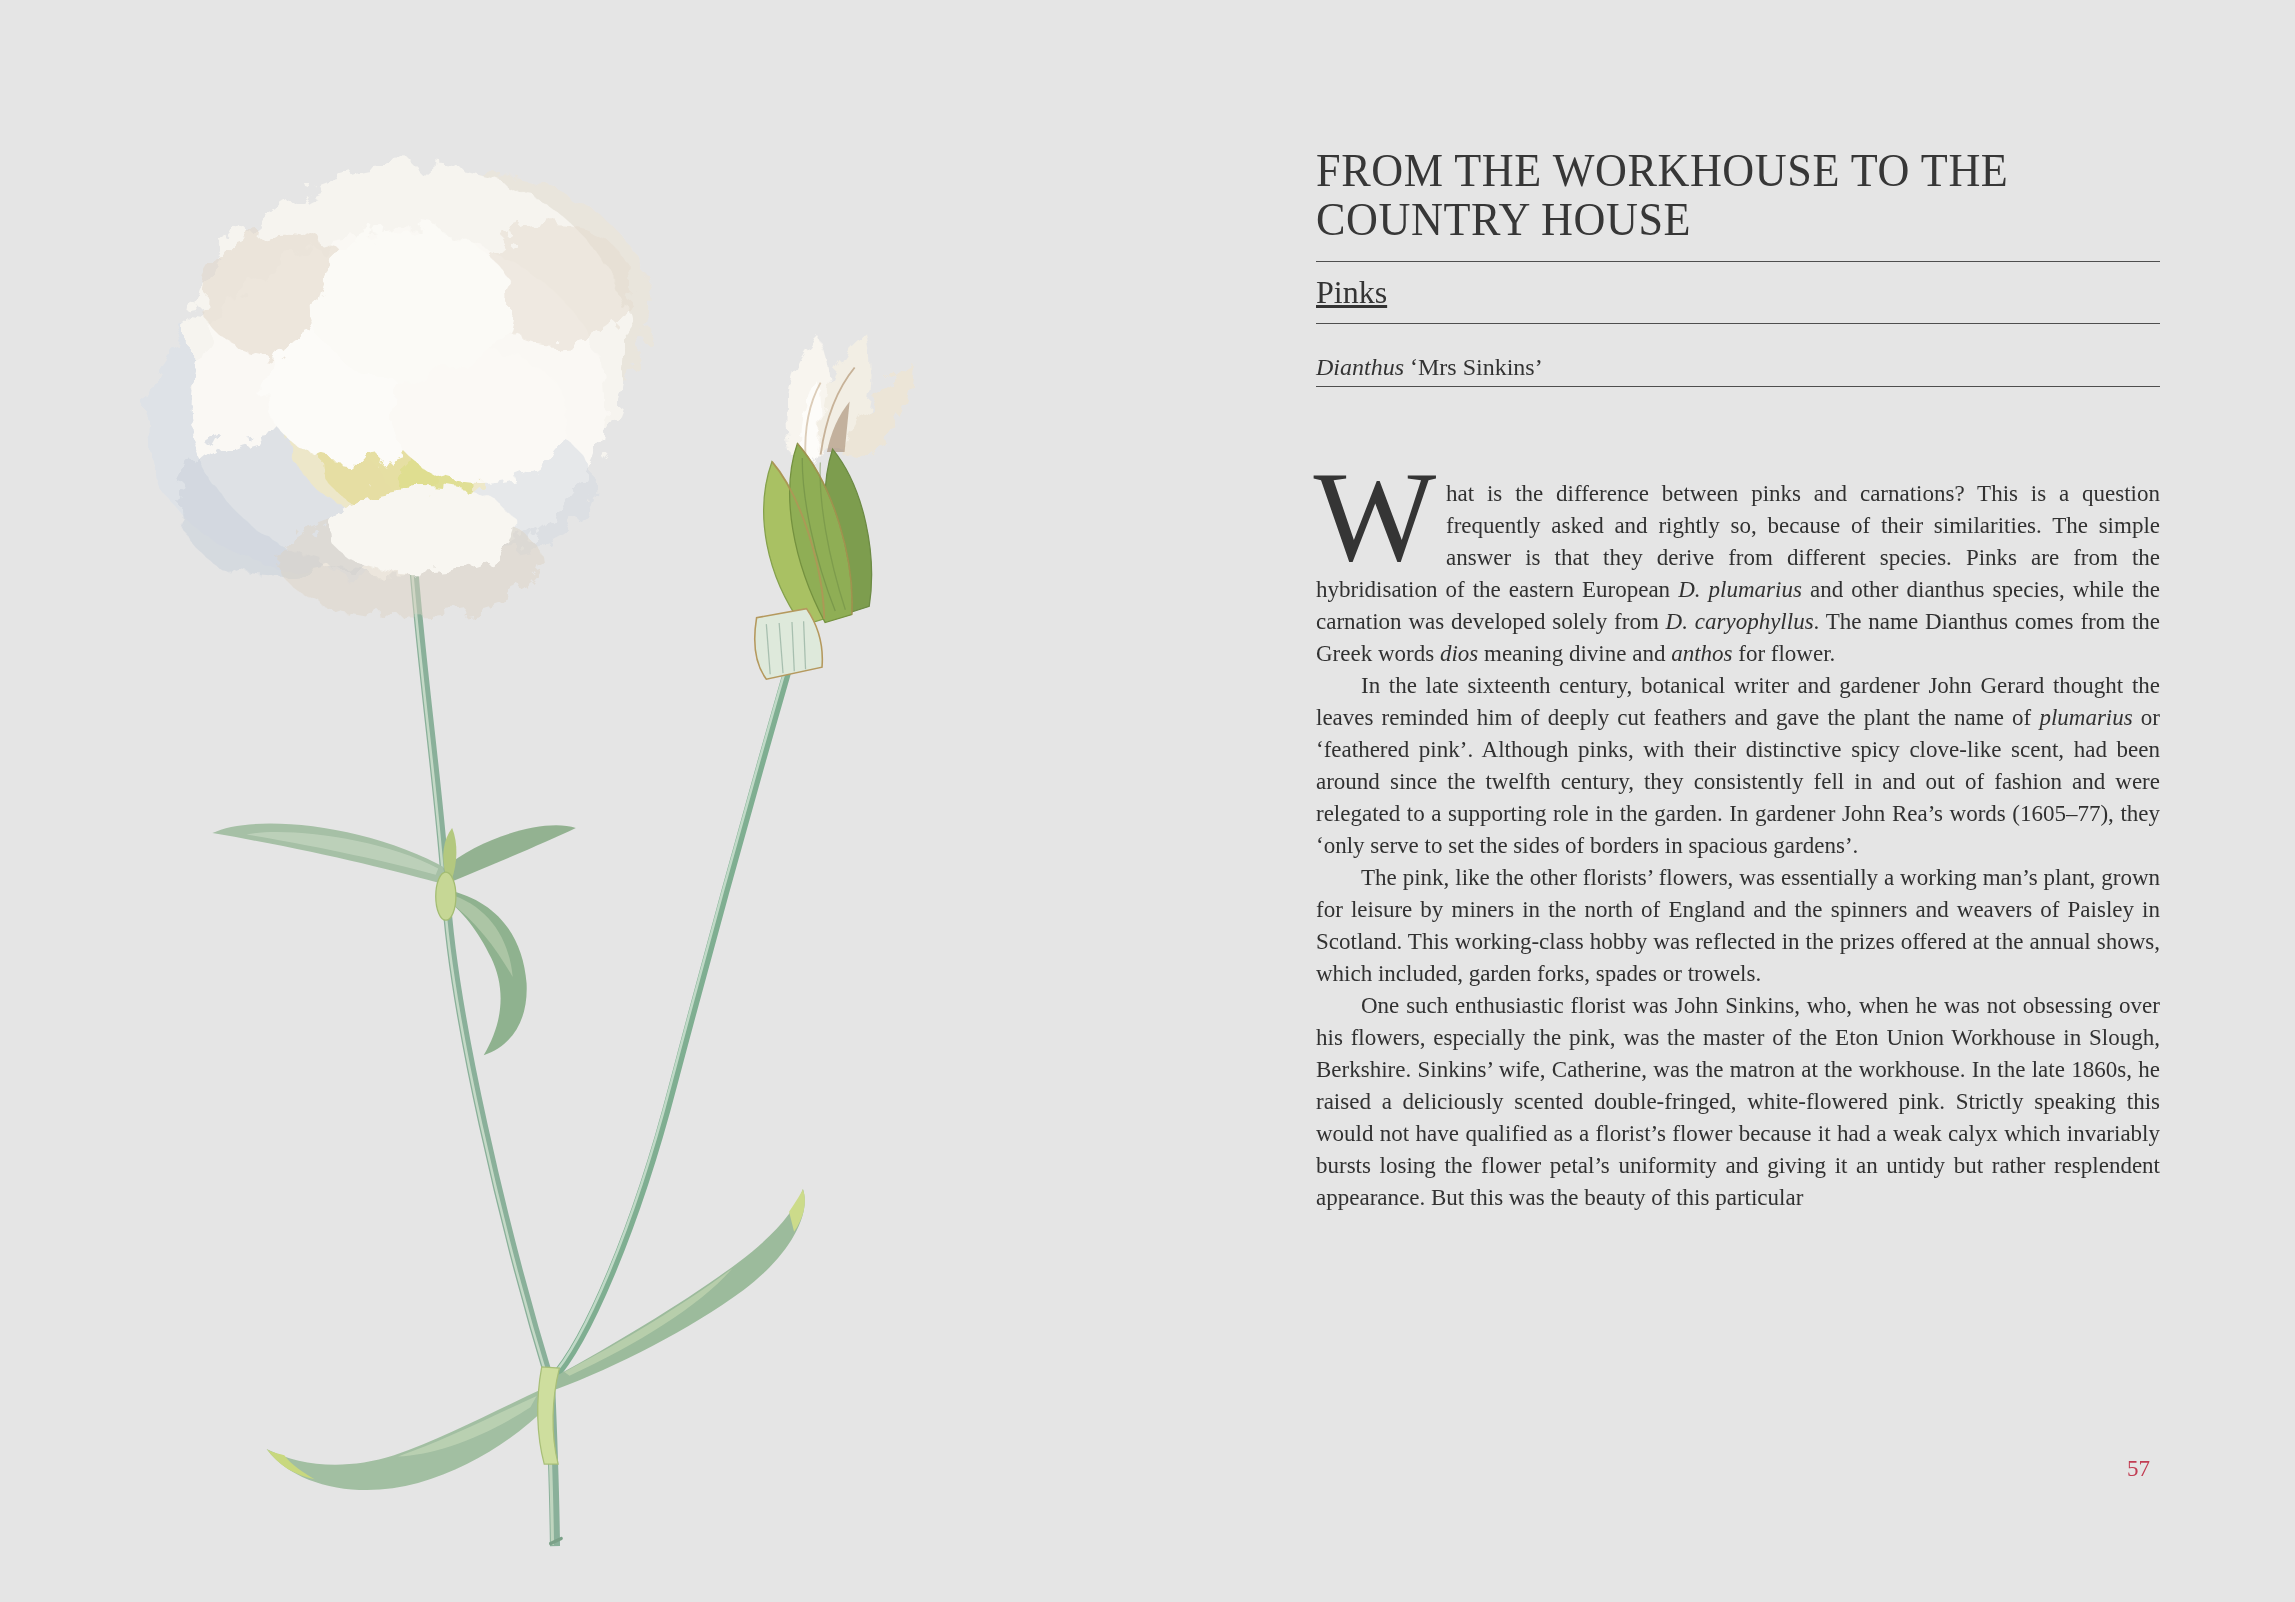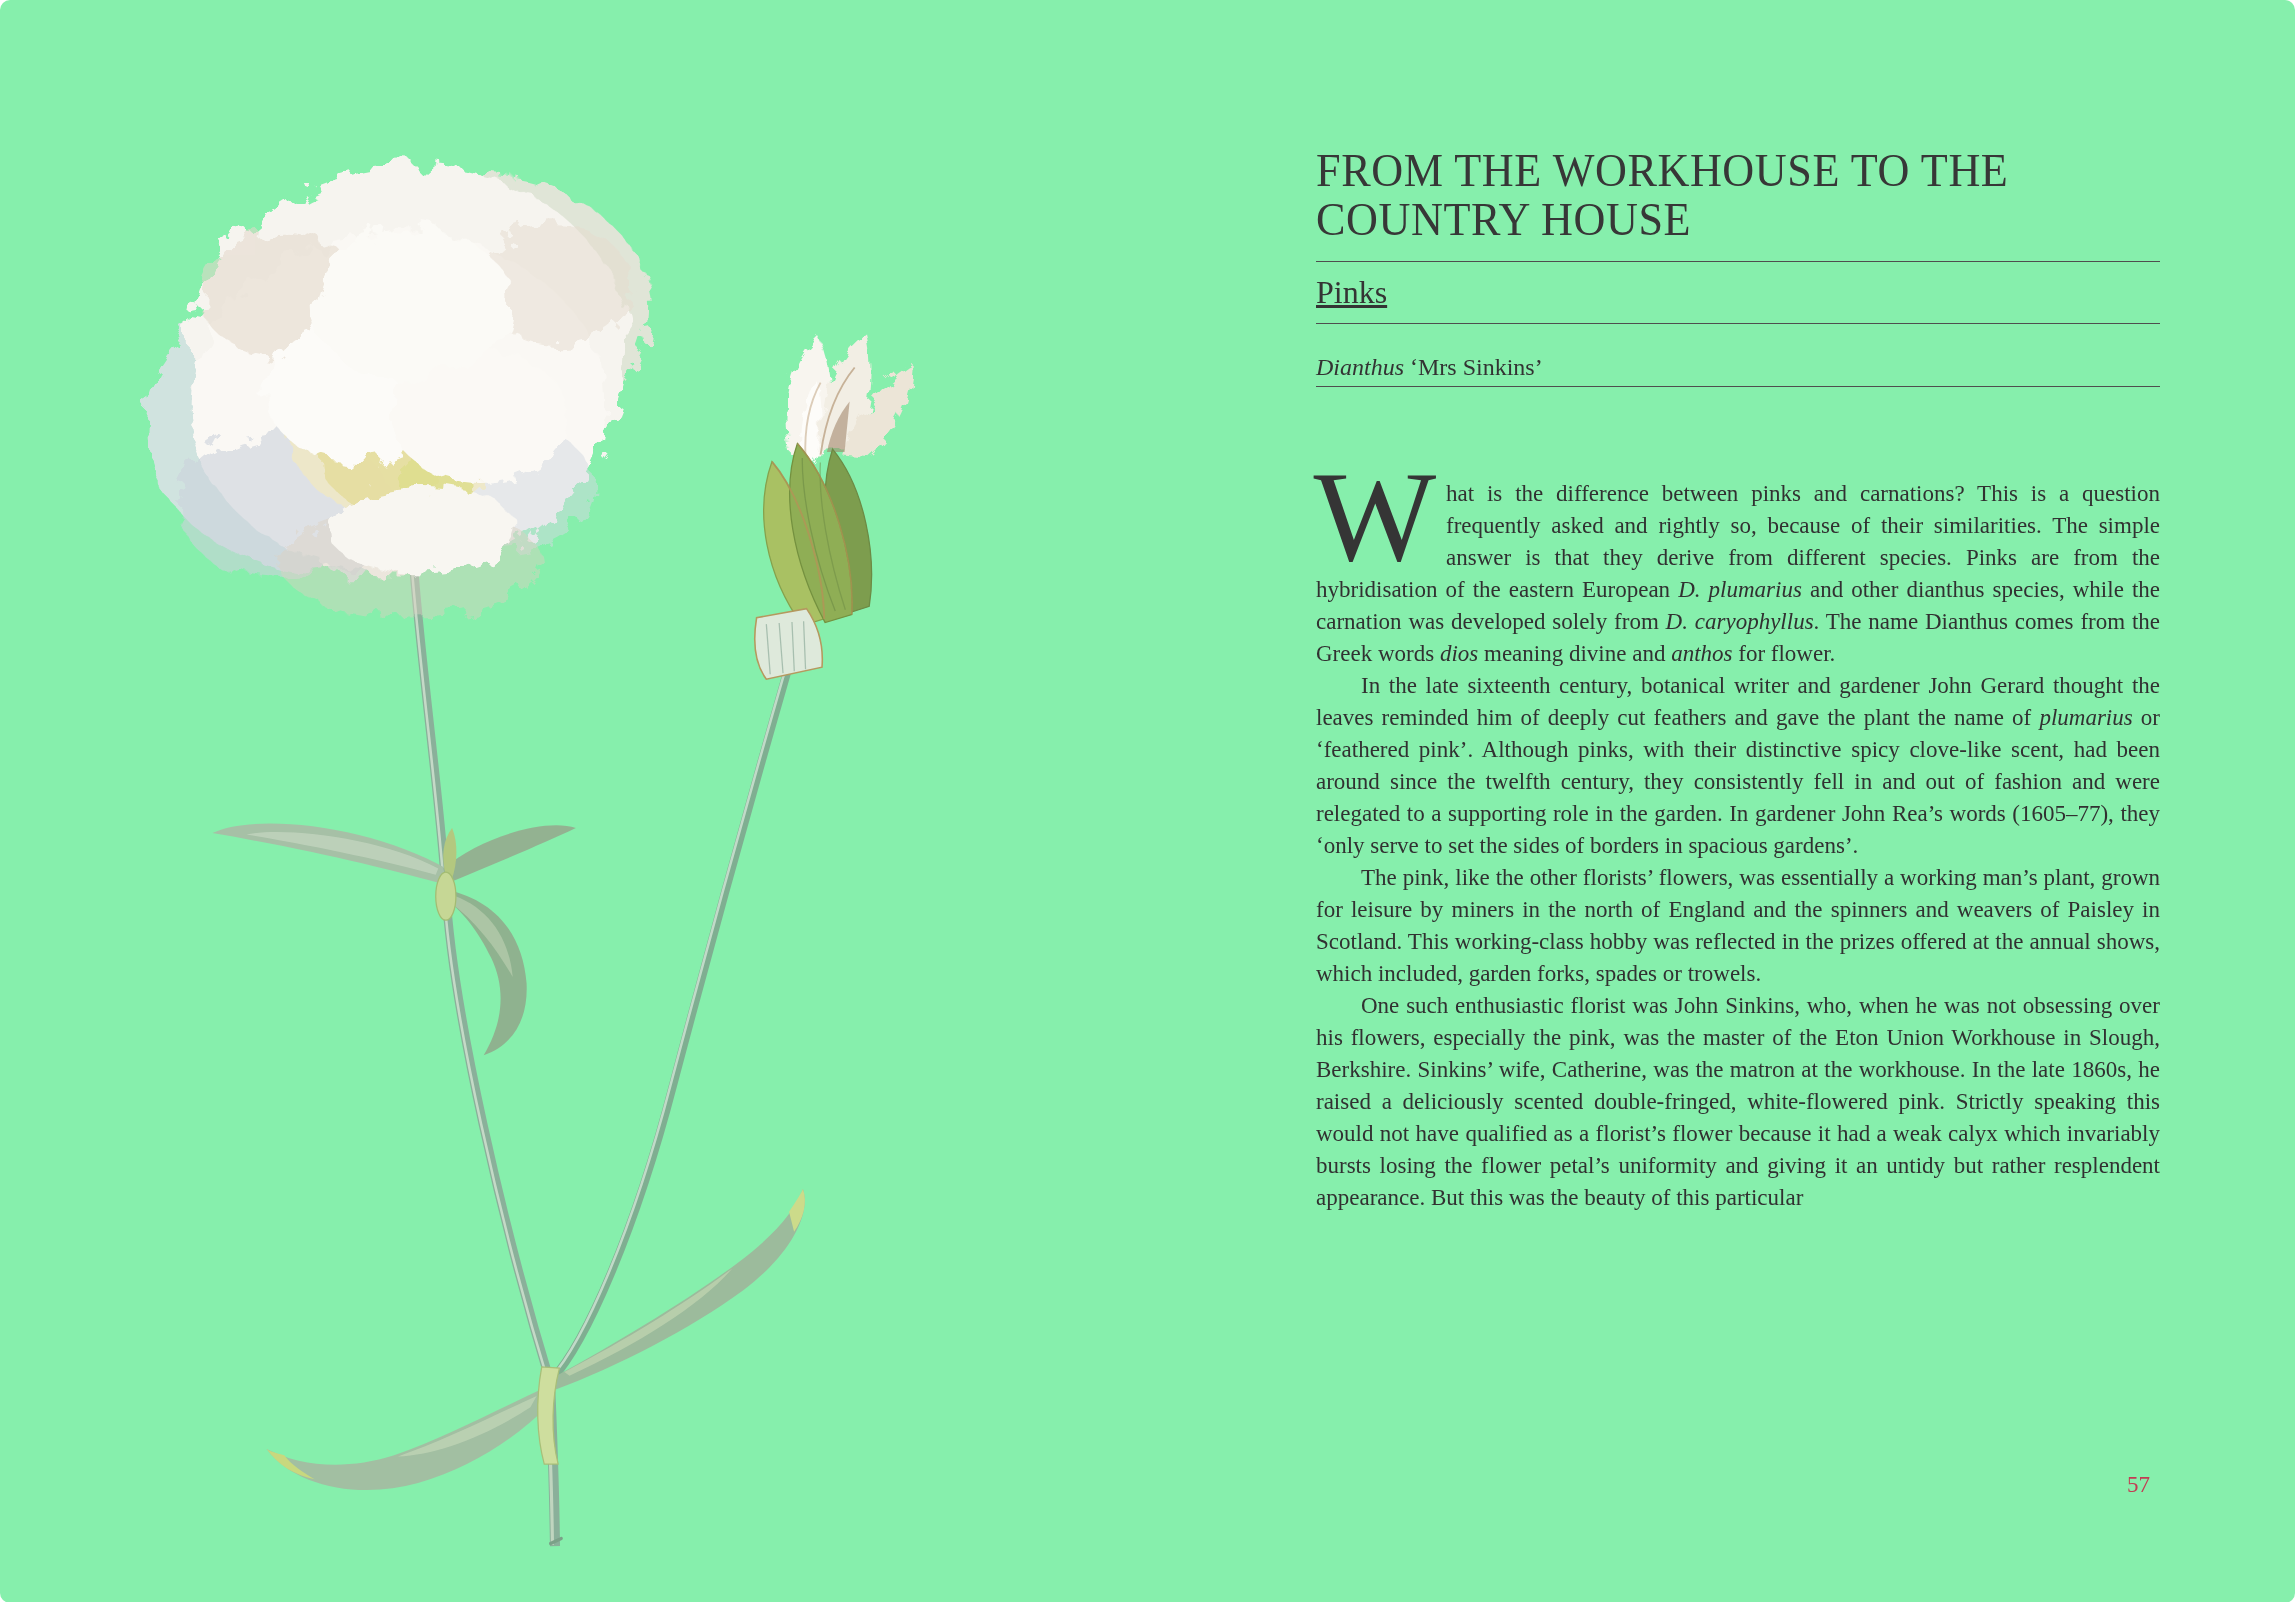--- a/index.html
+++ b/index.html
@@ -1,21 +1,21 @@
 <!DOCTYPE html>
 <html style="font-size:10px"><head>
 <meta charset="utf-8">
 <style>
   html,body{margin:0;padding:0;}
   body{
     width:2295px;height:1603px;position:relative;background:#ffffff;
     font-family:"Liberation Serif","DejaVu Serif",serif;color:#303030;
     -webkit-font-smoothing:antialiased;
   }
-  .page{position:absolute;inset:0;background:#86efac;overflow:hidden;border-radius:10px;}
+  .page{position:absolute;inset:0;background:#e5e5e5;overflow:hidden;}
 
   
   figure.illo{position:absolute;left:95px;top:76px;width:978px;height:1489px;margin:0;}
   figure.illo svg{width:100%;height:100%;display:block;}
 
   
   .article{position:absolute;left:1316px;top:0;width:844px;height:1603px;}
   .title{
     position:absolute;top:146px;left:0;margin:0;font-weight:400;
     font-size:46px;line-height:49px;color:#373737;letter-spacing:0.6px;
@@ -32,21 +32,21 @@
     text-justify:inter-word;
   }
   .bodytext p{margin:0;padding:0;}
   .bodytext p + p{text-indent:45px;}
   .bodytext i{font-style:italic;}
   .dc-spacer{float:left;width:130px;height:95px;}
   .dropcap{
     position:absolute;left:-2.5px;top:451px;font-size:130px;line-height:1;
     color:#353535;letter-spacing:0;
   }
-  .pagenum{position:absolute;top:1456px;right:10px;font-size:23px;line-height:25px;margin-top:16px;}
+  .pagenum{position:absolute;top:1456px;right:10px;font-size:23px;line-height:25px;}
 </style>
 </head>
 <body>
 
 <main class="page">
 
   <figure class="illo">
     <svg viewBox="0 0 1550 2360" xmlns="http://www.w3.org/2000/svg" aria-hidden="true">
       <defs>
         <filter id="fr1" x="-40%" y="-40%" width="180%" height="180%">

